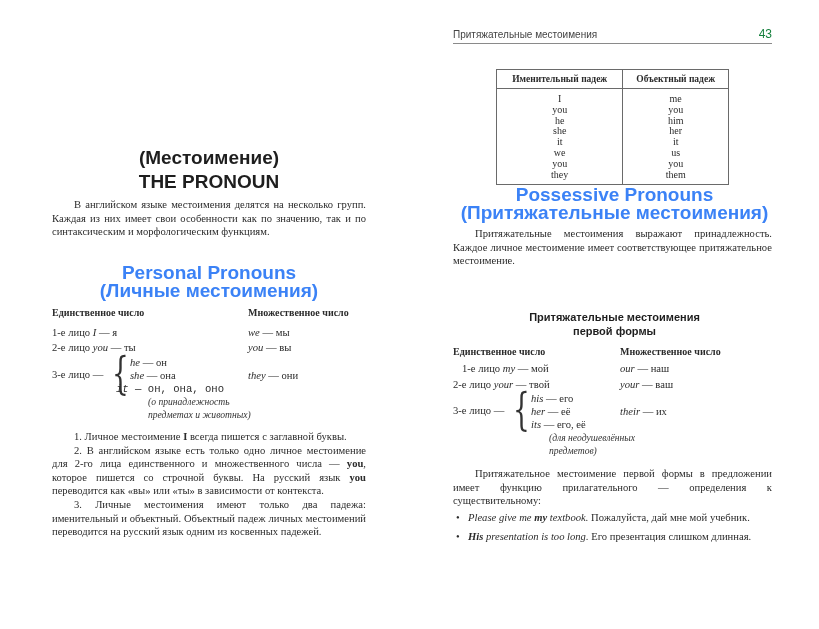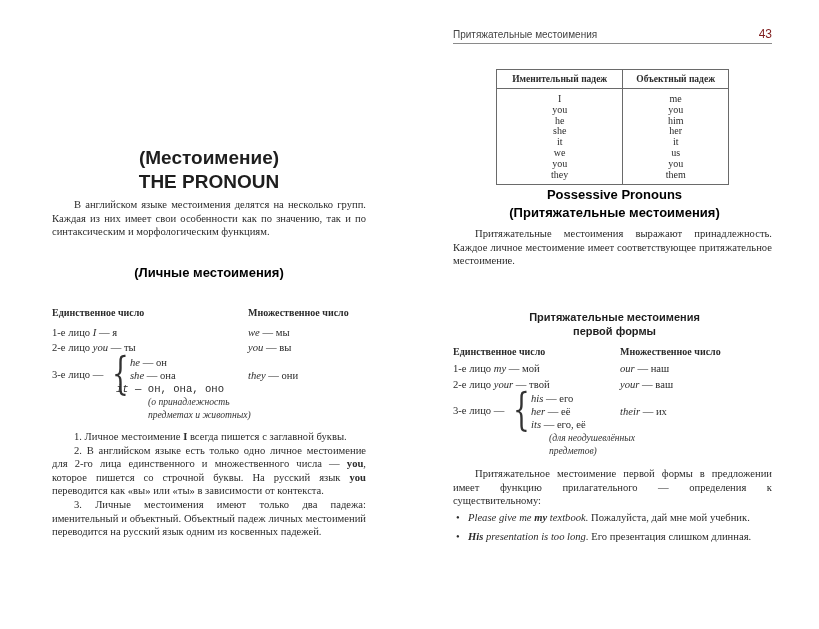--- a/index.html
+++ b/index.html
@@ -9,34 +9,34 @@
   .page-left { left: 0; width: 410px; }
   .page-right { left: 410px; width: 409px; }
 
   .sans { font-family: "Liberation Sans", "DejaVu Sans", sans-serif; }
   .serif { font-family: "Liberation Serif", "DejaVu Serif", serif; }
 
   
   .run-head { position: absolute; left: 43px; top: 29px; width: 319px; height: 14px;
               border-bottom: 1px solid #8a8a8a; font-size: 10px; color: #444; }
   .run-head .title { position: absolute; left: 0; top: 0; }
-  .run-head .num { position: absolute; right: 0; top: -2px; font-size: 12px; color: #7f1d1d; }
+  .run-head .num { position: absolute; right: 0; top: -2px; font-size: 12px; color: #15803d; }
 
   
   .case-table { position: absolute; left: 86px; top: 69px; width: 233px;
                 border: 1px solid #6a6a6a; border-collapse: collapse; font-size: 10px; }
   .case-table th { font-weight: bold; font-size: 9.5px; height: 18px; border-bottom: 1px solid #6a6a6a;
                    text-align: center; padding: 0 2px; color: #2b2b2b; }
   .case-table th:first-child, .case-table td:first-child { border-right: 1px solid #6a6a6a; }
   .case-table td { text-align: center; vertical-align: top; padding: 5px 0 4px; line-height: 10.8px; }
   .case-table .cell-line { display: block; }
 
   
   .h1 { position: absolute; text-align: center; font-weight: bold; font-size: 19px; line-height: 24px; color: #1e1e1e; }
-  .h2 { position: absolute; text-align: center; font-weight: bold; font-size: 13px; line-height: 18px; color: #000000; }
+  .h2 { position: absolute; text-align: center; font-weight: bold; font-size: 19px; line-height: 18px; color: #3b82f6; }
   .h3 { position: absolute; text-align: center; font-weight: bold; font-size: 11px; line-height: 14px; color: #1e1e1e; }
 
   
   .para { position: absolute; font-size: 10.6px; line-height: 13.6px; text-align: justify; }
   .para p { margin: 0; text-indent: 22px; }
   .para p .it, .it { font-style: italic; }
   .b { font-weight: bold; }
 
   
   .grid { position: absolute; font-size: 10.6px; line-height: 14px; }
@@ -58,20 +58,21 @@
   <div class="h1 sans" style="left:0; top:146px; width:418px;">
     <div>(Местоимение)</div>
     <div>THE PRONOUN</div>
   </div>
 
   <div class="para serif" style="left:52px; top:198px; width:314px;">
     <p>В английском языке местоимения делятся на несколько групп. Каждая из них имеет свои особенности как по значению, так и по синтаксическим и морфологическим функциям.</p>
   </div>
 
   <div class="h2 sans" style="left:0; top:264px; width:418px;">
+    <div>Personal Pronouns</div>
     <div>(Личные местоимения)</div>
   </div>
 
   <div class="grid serif" style="left:52px; top:306px; width:320px; height:120px;">
     <div class="col-head" style="left:0; top:0;">Единственное число</div>
     <div class="col-head" style="left:196px; top:0;">Множественное число</div>
 
     <div class="row" style="left:0; top:20px;">
       <span>1-е лицо</span>
       <span class="it">I</span>
@@ -180,21 +181,21 @@
 
   <div class="h3 sans" style="left:0; top:310px; width:409px;">
     <div>Притяжательные местоимения</div>
     <div>первой формы</div>
   </div>
 
   <div class="grid serif" style="left:43px; top:345px; width:330px; height:115px;">
     <div class="col-head" style="left:0; top:0;">Единственное число</div>
     <div class="col-head" style="left:167px; top:0;">Множественное число</div>
 
-    <div class="row" style="left:0; top:17px;">
+    <div class="row" style="left:9px; top:17px;">
       <span>1-е лицо</span>
       <span class="it">my</span>
       <span>—</span>
       <span>мой</span>
     </div>
     <div class="row" style="left:167px; top:17px;">
       <span class="it">our</span>
       <span>—</span>
       <span>наш</span>
     </div>

